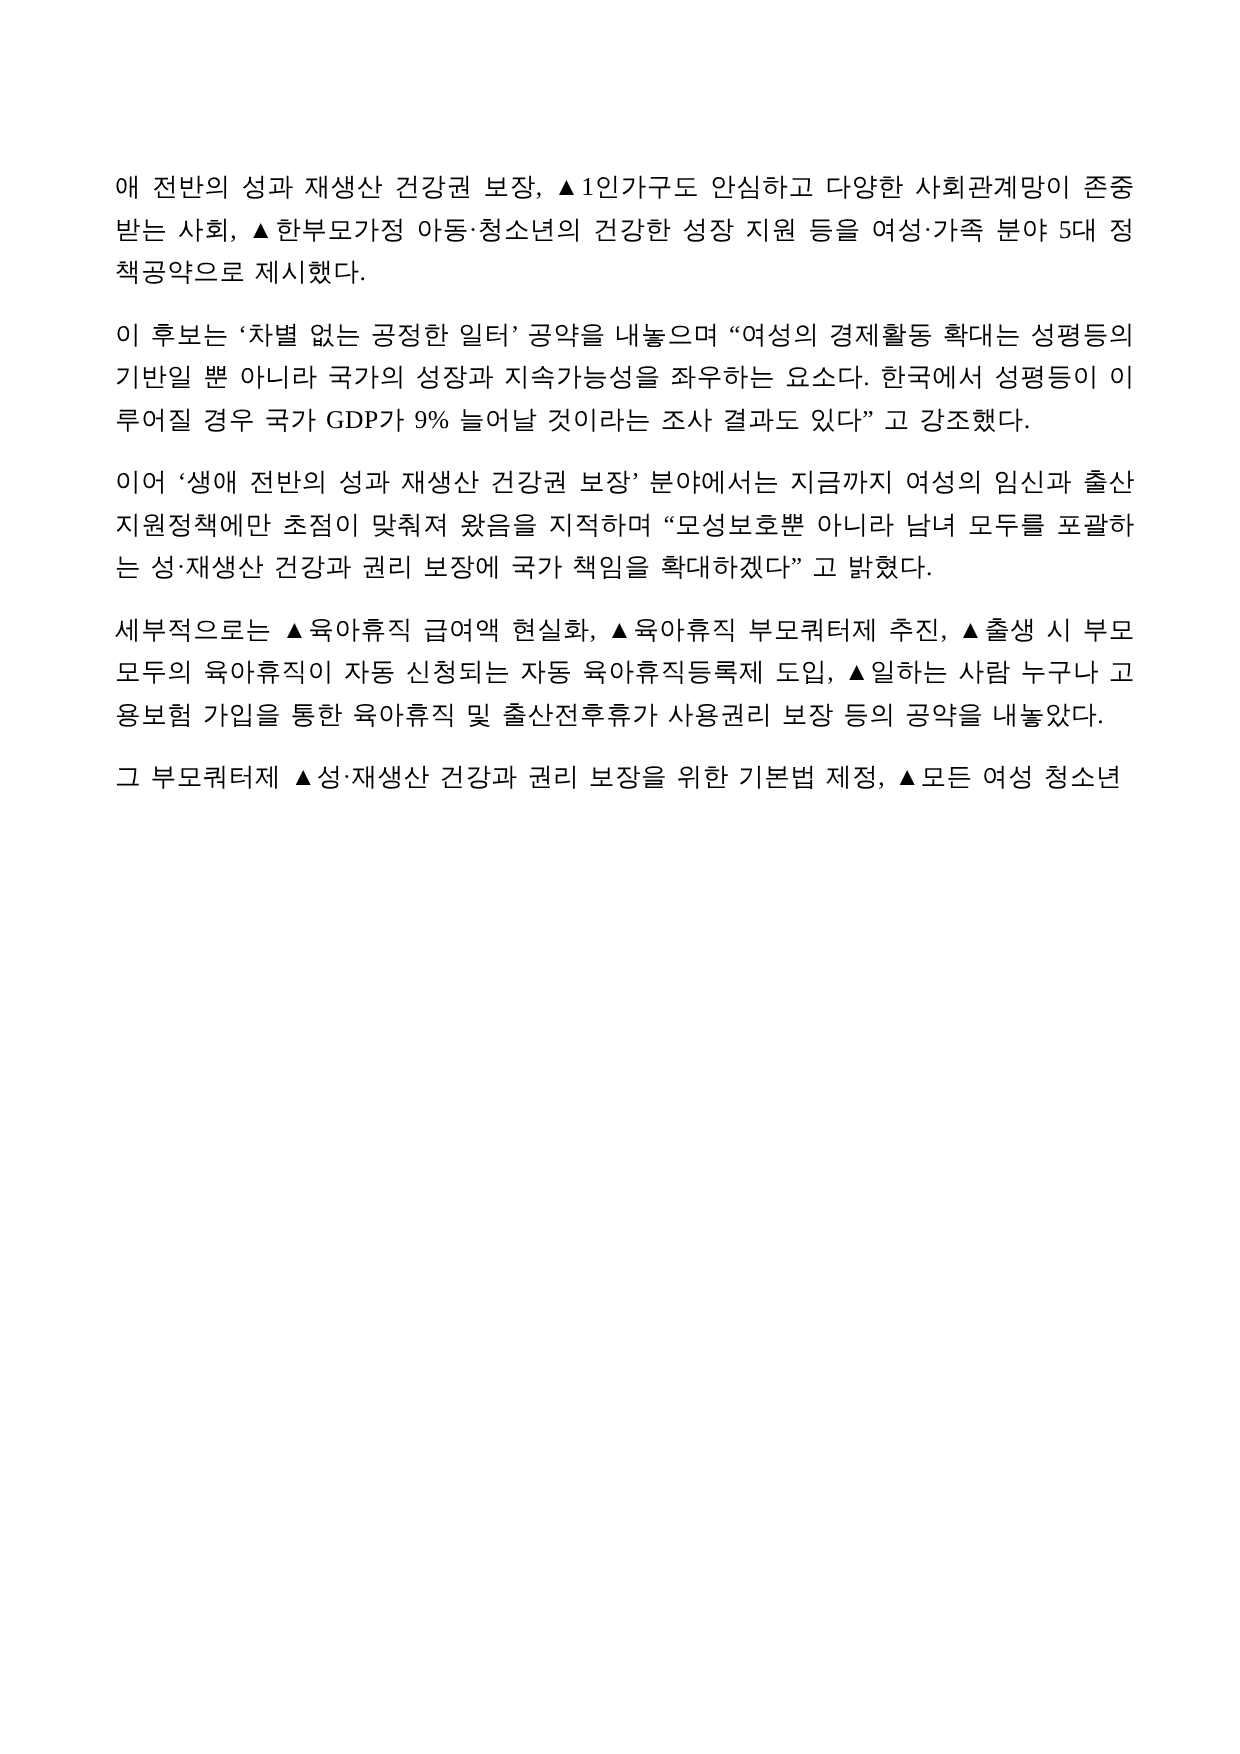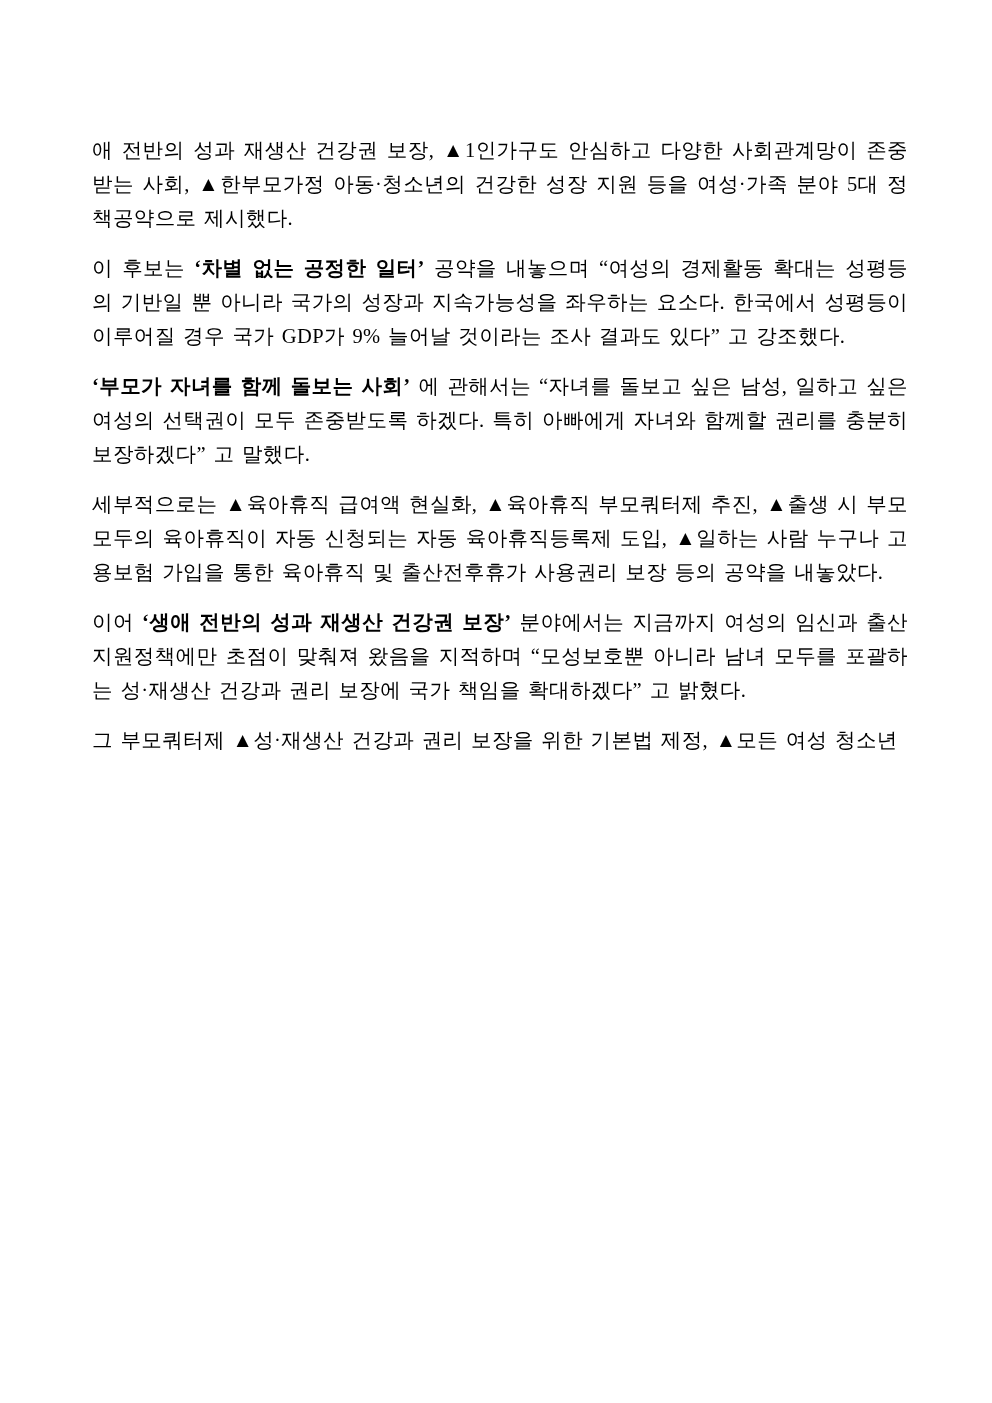--- a/index.html
+++ b/index.html
@@ -32,39 +32,38 @@
   .para {
     font-size: 20.5px;
     line-height: 34px;
     margin: 0 0 16px 0;
     text-align: justify;
     word-break: break-all;
     letter-spacing: 0.4px;
     word-spacing: 2px;
   }
   .para .bold {
-    font-weight: bold;
+    font-weight: normal;
   }
   .page-number {
     position: absolute;
     top: 1320px;
     left: 0;
     width: 100%;
     text-align: center;
     font-size: 20px;
     line-height: 30px;
     letter-spacing: 2px;
   }
 </style>
 </head>
 <body>
 
 <div class="page">
   <div class="doc-body">
       <div class="para"><span>애 전반의 성과 재생산 건강권 보장, ▲1인가구도 안심하고 다양한 사회관계망이 존중받는 사회, ▲한부모가정 아동·청소년의 건강한 성장 지원 등을 여성·가족 분야 5대 정책공약으로 제시했다.</span></div>
       <div class="para"><span>이 후보는 </span><span class="bold">‘차별 없는 공정한 일터’</span><span> 공약을 내놓으며 “여성의 경제활동 확대는 성평등의 기반일 뿐 아니라 국가의 성장과 지속가능성을 좌우하는 요소다. 한국에서 성평등이 이루어질 경우 국가 GDP가 9% 늘어날 것이라는 조사 결과도 있다” 고 강조했다.</span></div>
-      <div class="para"><span class="bold">‘부모가 자녀를 함께 돌보는 사회’</span><span> 에 관해서는 “자녀를 돌보고 싶은 남성, 일하고 싶은 여성의 선택권이 모두 존중받도록 하겠다. 특히 아빠에게 자녀와 함께할 권리를 충분히 보장하겠다” 고 말했다.</span></div>
+      <div class="para"><span>이어 </span><span class="bold">‘생애 전반의 성과 재생산 건강권 보장’</span><span> 분야에서는 지금까지 여성의 임신과 출산 지원정책에만 초점이 맞춰져 왔음을 지적하며 “모성보호뿐 아니라 남녀 모두를 포괄하는 성·재생산 건강과 권리 보장에 국가 책임을 확대하겠다” 고 밝혔다.</span></div>
       <div class="para"><span>세부적으로는 ▲육아휴직 급여액 현실화, ▲육아휴직 부모쿼터제 추진, ▲출생 시 부모 모두의 육아휴직이 자동 신청되는 자동 육아휴직등록제 도입, ▲일하는 사람 누구나 고용보험 가입을 통한 육아휴직 및 출산전후휴가 사용권리 보장 등의 공약을 내놓았다.</span></div>
-      <div class="para"><span>이어 </span><span class="bold">‘생애 전반의 성과 재생산 건강권 보장’</span><span> 분야에서는 지금까지 여성의 임신과 출산 지원정책에만 초점이 맞춰져 왔음을 지적하며 “모성보호뿐 아니라 남녀 모두를 포괄하는 성·재생산 건강과 권리 보장에 국가 책임을 확대하겠다” 고 밝혔다.</span></div>
       <div class="para"><span>그 부모쿼터제 ▲성·재생산 건강과 권리 보장을 위한 기본법 제정, ▲모든 여성 청소년</span></div>
     </div>
   <div class="page-number">- 2 -</div>
 </div>
 
 </body></html>

